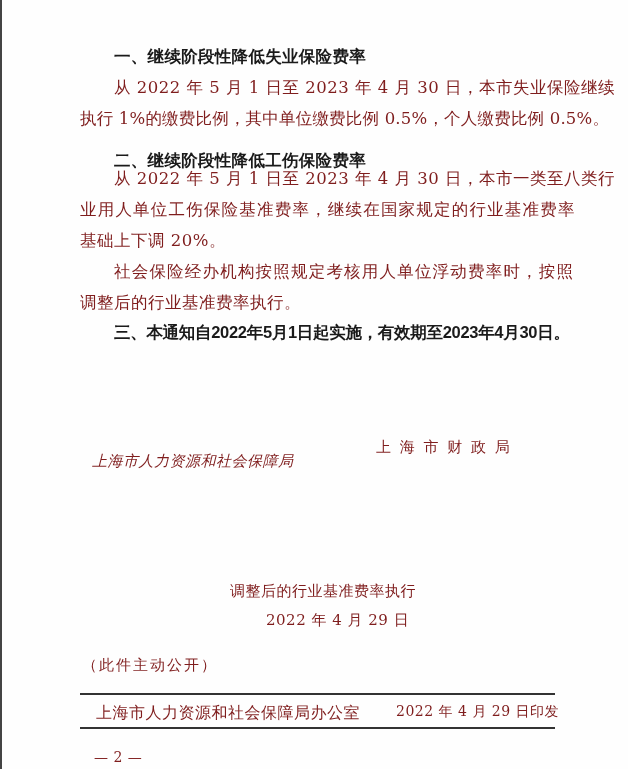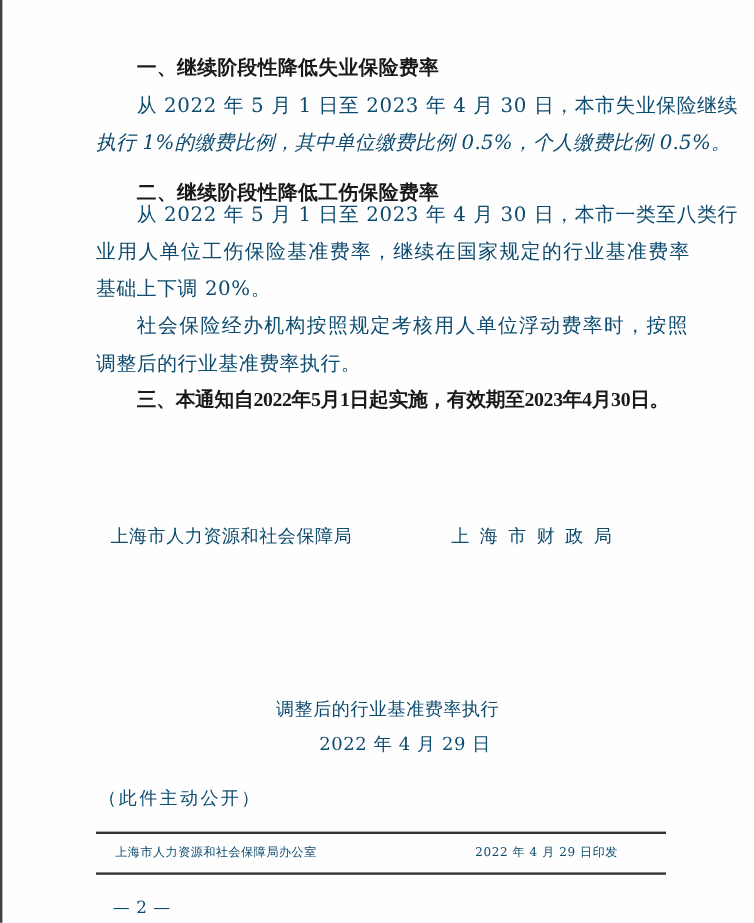--- a/index.html
+++ b/index.html
@@ -1,50 +1,50 @@
 <!DOCTYPE html>
 <html><head>
 <meta charset="utf-8">
 <style>
   html, body { margin:0; padding:0; }
   body {
     width:628px; height:769px; background:#fefefe; position:relative; overflow:hidden;
     font-family: "DejaVu Serif", "Liberation Serif", serif; color:#222;
   }
   .left-border { position:absolute; left:0; top:0; width:2px; height:769px; background:#444; }
-  .line { position:absolute; white-space:nowrap; font-size:16.5px; color:#0c4a6e; letter-spacing:0.5px; }
-  .heading { font-family: Liberation Serif, serif; font-weight:bold; color:#1a1a1a; font-size:16.5px; letter-spacing:0.3px; }
+  .line { position:absolute; white-space:nowrap; font-size:16.5px; color:#7f1d1d; letter-spacing:0.5px; }
+  .heading { font-family: Liberation Sans, sans-serif; font-weight:bold; color:#1a1a1a; font-size:16.5px; letter-spacing:0.3px; }
   .rule { position:absolute; left:80px; width:475px; height:2px; background:#333; }
   .small { font-size:15px; }
 </style>
 </head>
 <body>
 
 <div class="left-border"></div>
 
 <div>
   <div class="line heading" style="left:114px; top:46px;">一、继续阶段性降低失业保险费率</div>
   <div class="line" style="left:114px; top:77px;">从 2022 年 5 月 1 日至 2023 年 4 月 30 日，本市失业保险继续</div>
-  <div class="line" style="left:80px; top:108px; letter-spacing:0.2px;font-style:italic;">执行 1%的缴费比例，其中单位缴费比例 0.5%，个人缴费比例 0.5%。</div>
+  <div class="line" style="left:80px; top:108px; letter-spacing:0.2px;">执行 1%的缴费比例，其中单位缴费比例 0.5%，个人缴费比例 0.5%。</div>
   <div class="line heading" style="left:114px; top:138px;margin-top:12px;">二、继续阶段性降低工伤保险费率</div>
   <div class="line" style="left:114px; top:168px;">从 2022 年 5 月 1 日至 2023 年 4 月 30 日，本市一类至八类行</div>
   <div class="line" style="left:80px; top:199px; letter-spacing:1.2px;font-family:Liberation Serif, serif;">业用人单位工伤保险基准费率，继续在国家规定的行业基准费率</div>
   <div class="line" style="left:80px; top:230px;">基础上下调 20%。</div>
   <div class="line" style="left:114px; top:261px; letter-spacing:1.2px;">社会保险经办机构按照规定考核用人单位浮动费率时，按照</div>
   <div class="line" style="left:80px; top:292px;">调整后的行业基准费率执行。</div>
   <div class="line heading" style="left:114px; top:322px; letter-spacing:-0.3px;">三、本通知自2022年5月1日起实施，有效期至2023年4月30日。</div>
 </div>
 
 <div>
-  <div class="line small" style="left:92px; top:438px;">上海市人力资源和社会保障局</div>
+  <div class="line small" style="left:92px; top:452px;font-style:italic;">上海市人力资源和社会保障局</div>
   <div class="line small" style="left:376px; top:438px; letter-spacing:2px;">上 海 市 财 政 局</div>
   <div class="line small" style="left:230px; top:582px;">调整后的行业基准费率执行</div>
   <div class="line small" style="left:266px; top:611px;">2022 年 4 月 29 日</div>
 </div>
 
 <div class="line small" style="left:82px; top:656px; letter-spacing:2px;">（此件主动公开）</div>
 
 <div class="rule" style="top:693px;"></div>
-<div class="line small" style="left:96px; top:703px; font-size:10px;">上海市人力资源和社会保障局办公室</div>
-<div class="line small" style="left:396px; top:703px; font-size:10px;">2022 年 4 月 29 日印发</div>
+<div class="line small" style="left:96px; top:703px; font-size:16px;">上海市人力资源和社会保障局办公室</div>
+<div class="line small" style="left:396px; top:703px; font-size:14px;">2022 年 4 月 29 日印发</div>
 <div class="rule" style="top:727px;"></div>
 
 <div class="line small" style="left:94px; top:749px; font-size:14px;">— 2 —</div>
 
 </body></html>

